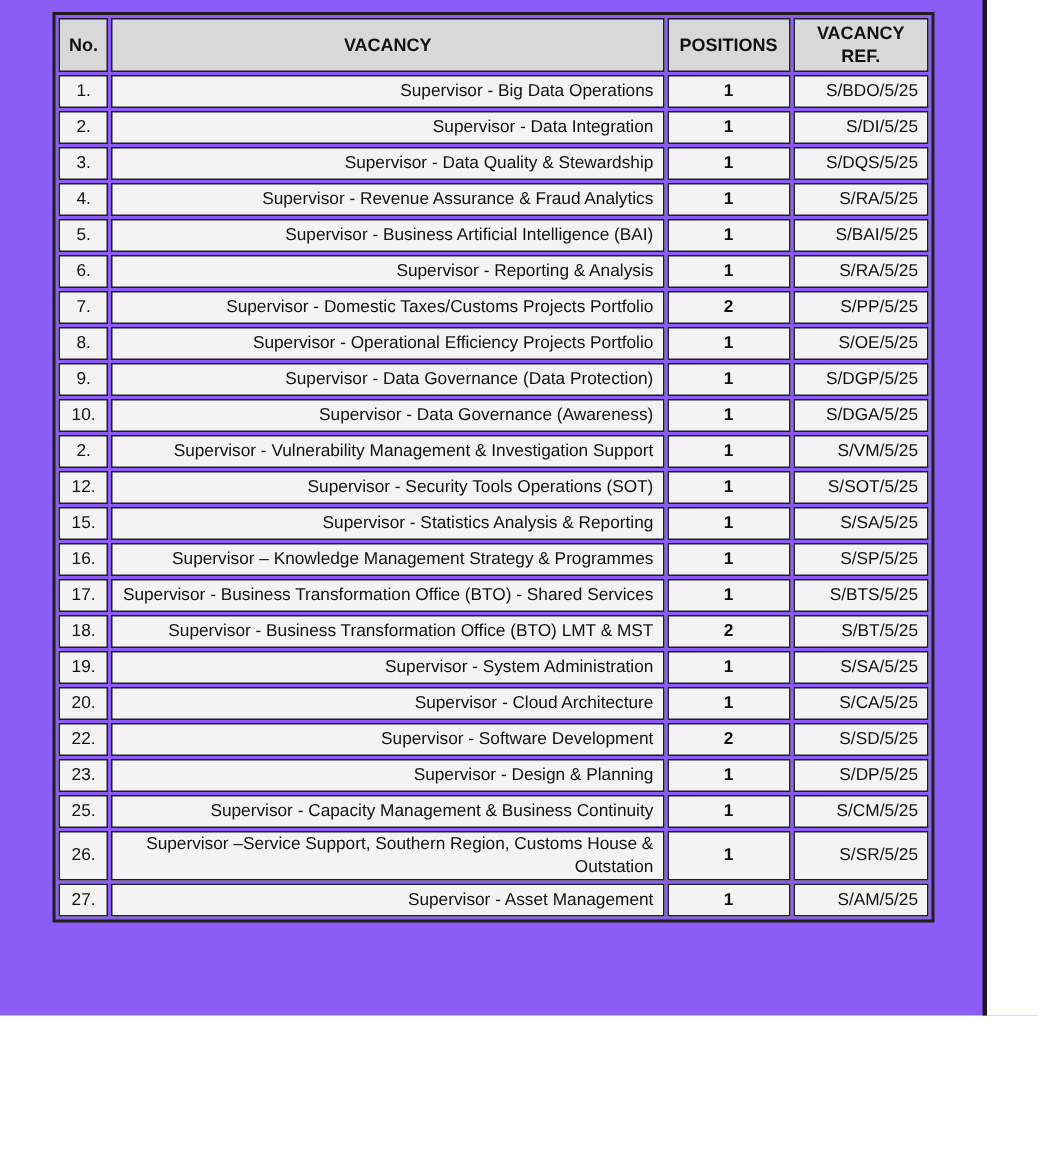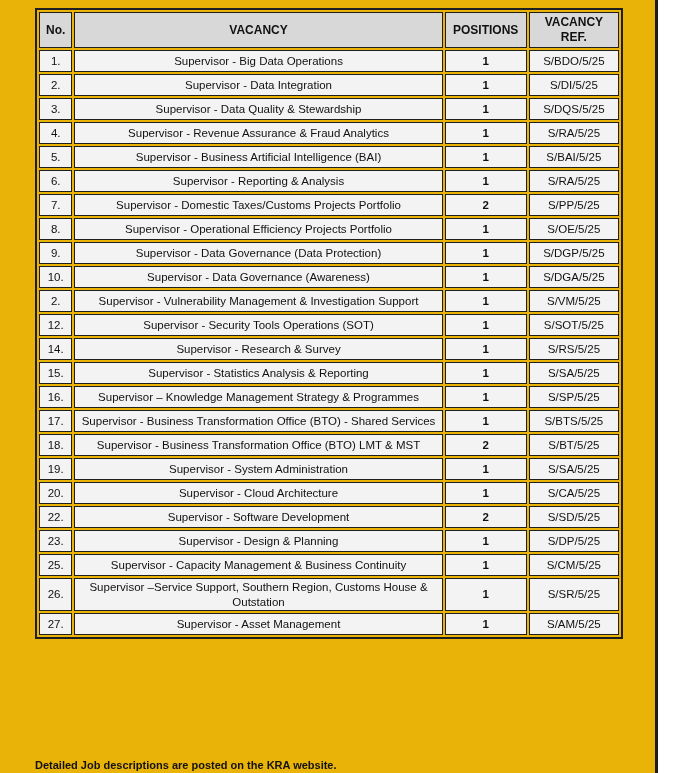--- a/index.html
+++ b/index.html
@@ -1,20 +1,20 @@
 <!DOCTYPE html>
 <html><head>
 <meta charset="utf-8">
 <style>
   html, body { margin: 0; padding: 0; }
   .page {
     position: relative;
     width: 692px;
-    height: 773px;
-    background: #eab308;
+    height: 677px;
+    background: #8b5cf6;
     overflow: hidden;
     font-family: "Liberation Sans", sans-serif;
     color: #111;
   }
   .page-divider {
     position: absolute;
     left: 655px; top: 0;
     width: 3px; height: 773px;
     background: #1c1c1c;
   }
@@ -49,23 +49,23 @@
   }
   .vacancy-table td {
     background: #f3f3f3;
     font-size: 11.5px;
     line-height: 1.28;
     vertical-align: middle;
     height: 18px;
     padding: 1px 6px;
   }
   td.col-no { text-align: center; }
-  td.col-vacancy { text-align: center; }
+  td.col-vacancy { text-align: right; }
   td.col-positions { text-align: center; font-weight: bold; }
-  td.col-ref { text-align: center; }
+  td.col-ref { text-align: right; }
   .footer-note {
     position: absolute;
     left: 35px; top: 759px;
     font-size: 11px;
     font-weight: bold;
     white-space: nowrap;
   }
 </style>
 </head>
 <body>
@@ -154,26 +154,20 @@
           <td class="col-positions">1</td>
           <td class="col-ref">S/VM/5/25</td>
         </tr>
         <tr>
           <td class="col-no">12.</td>
           <td class="col-vacancy">Supervisor - Security Tools Operations (SOT)</td>
           <td class="col-positions">1</td>
           <td class="col-ref">S/SOT/5/25</td>
         </tr>
         <tr>
-          <td class="col-no">14.</td>
-          <td class="col-vacancy">Supervisor - Research &amp; Survey</td>
-          <td class="col-positions">1</td>
-          <td class="col-ref">S/RS/5/25</td>
-        </tr>
-        <tr>
           <td class="col-no">15.</td>
           <td class="col-vacancy">Supervisor - Statistics Analysis &amp; Reporting</td>
           <td class="col-positions">1</td>
           <td class="col-ref">S/SA/5/25</td>
         </tr>
         <tr>
           <td class="col-no">16.</td>
           <td class="col-vacancy">Supervisor – Knowledge Management Strategy &amp; Programmes</td>
           <td class="col-positions">1</td>
           <td class="col-ref">S/SP/5/25</td>

